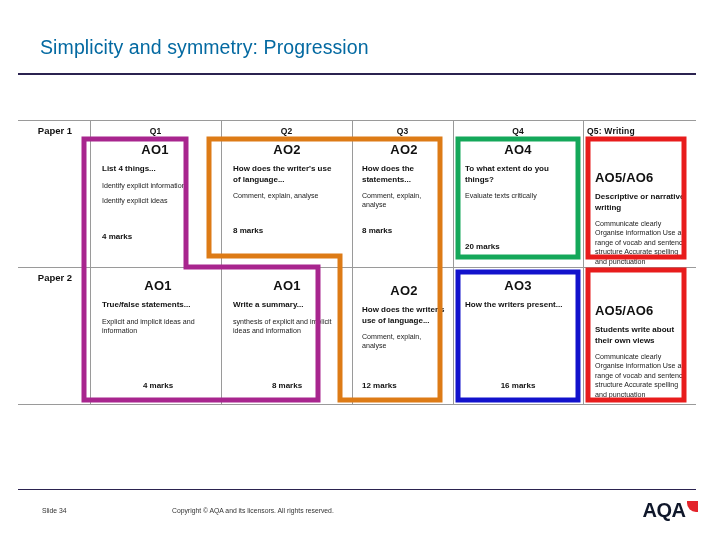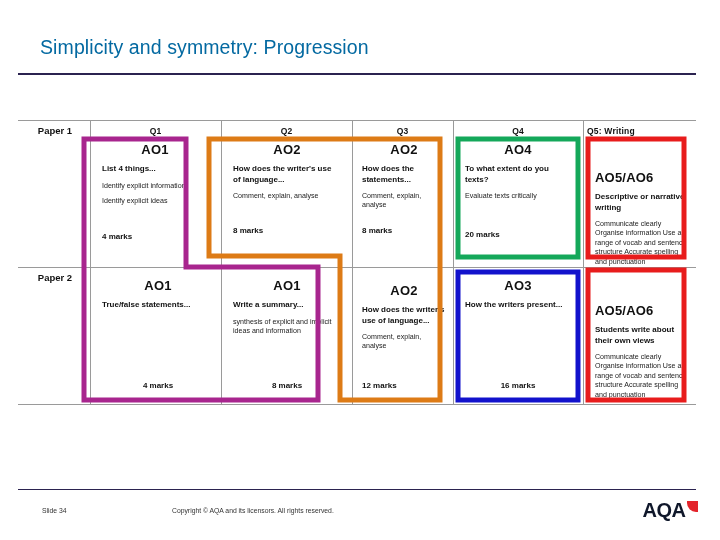--- a/index.html
+++ b/index.html
@@ -168,34 +168,35 @@
 
   <div class="cell" style="left:344px; top:22px; width:84px;">
     <div class="ao">AO2</div>
     <div class="q-main">How does the statements...</div>
     <div class="q-sub">Comment, explain, analyse</div>
   </div>
   <div class="marks" style="left:344px; top:106px;">8 marks</div>
 
   <div class="cell" style="left:447px; top:22px; width:106px;">
     <div class="ao">AO4</div>
-    <div class="q-main">To what extent do you texts?</div>
+    <div class="q-main">To what extent do you things?</div>
     <div class="q-sub">Evaluate texts critically</div>
   </div>
-  <div class="marks" style="left:447px; top:110px;text-align:center;">20 marks</div>
+  <div class="marks" style="left:447px; top:122px;text-align:center;">20 marks</div>
 
   <div class="cell" style="left:577px; top:22px; width:95px;">
     <div class="ao leftal">AO5/AO6</div>
     <div class="q-main">Descriptive or narrative writing</div>
     <div class="q-sub">Communicate clearly Organise information Use a range of vocab and sentence structure Accurate spelling and punctuation</div>
   </div>
 
   <div class="cell" style="left:84px; top:158px; width:112px;">
     <div class="ao">AO1</div>
     <div class="q-main">True/false statements...</div>
+    <div class="q-sub">Explicit and implicit ideas and information</div>
   </div>
   <div class="marks ctr" style="left:84px; top:261px; width:112px;">4 marks</div>
 
   <div class="cell" style="left:215px; top:158px; width:108px;">
     <div class="ao">AO1</div>
     <div class="q-main">Write a summary...</div>
     <div class="q-sub">synthesis of explicit and implicit ideas and information</div>
   </div>
   <div class="marks ctr" style="left:215px; top:261px; width:108px;">8 marks</div>
 

